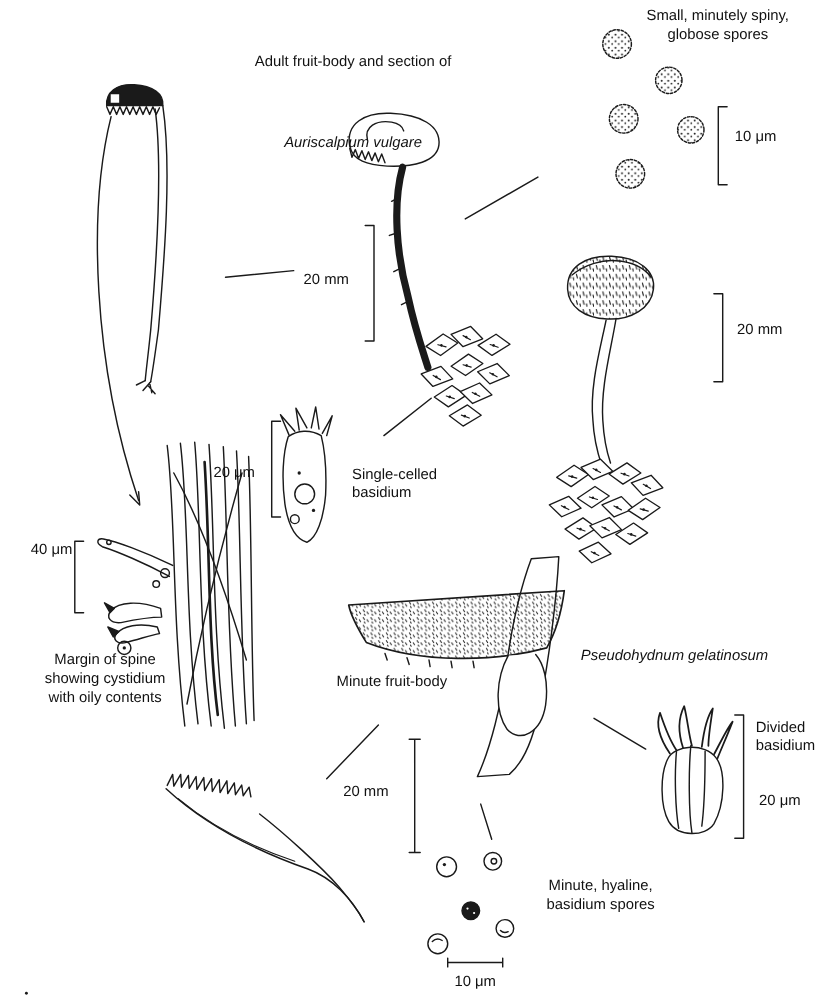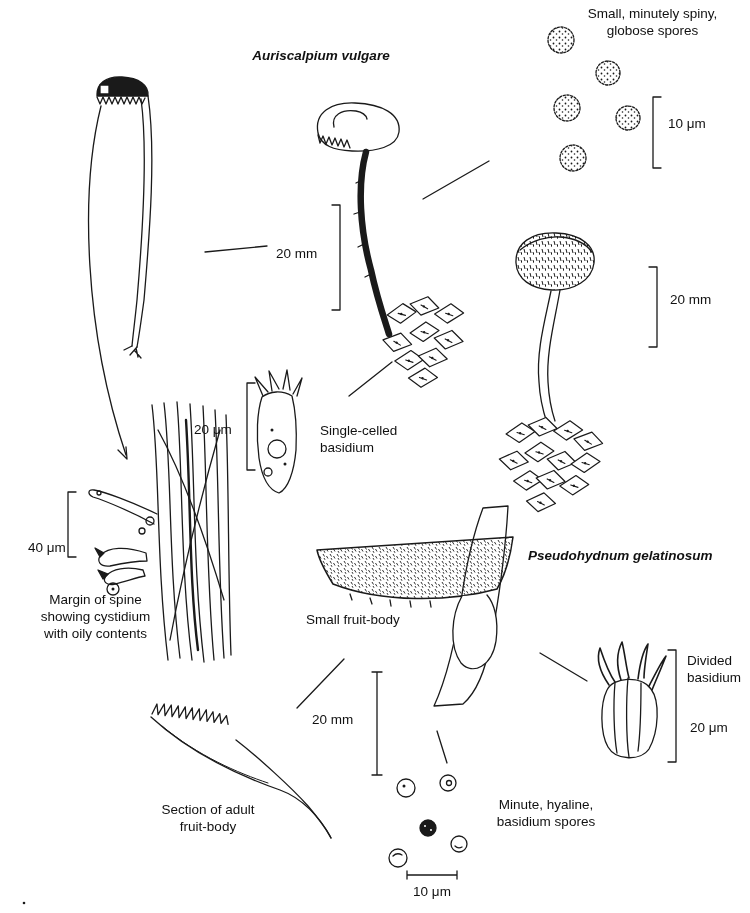--- a/index.html
+++ b/index.html
@@ -2,21 +2,21 @@
 <html><head>
 <meta charset="utf-8">
 <style>
   * { margin:0; padding:0; box-sizing:border-box; }
   html,body { background:#ffffff; }
   body { width:750px; height:913px; position:relative; font-family:"Liberation Sans", sans-serif; color:#111; }
   #figure { position:relative; width:750px; height:913px; background:#fff; overflow:hidden; }
   #art { position:absolute; left:0; top:0; }
   .lbl { position:absolute; font-size:13.5px; line-height:1.25; white-space:pre-line; color:#111; }
   .center { text-align:center; }
-  .species { font-weight:bold; font-style:italic; }
+  .species { font-weight:normal; font-style:italic;margin-top:40px; }
 </style>
 </head>
 <body>
 
 <div id="figure">
 
   <svg id="art" width="750" height="913" viewBox="0 0 750 913" xmlns="http://www.w3.org/2000/svg">
     <defs>
       <pattern id="stip" width="6" height="6" patternUnits="userSpaceOnUse">
         <circle cx="1.5" cy="1.5" r="0.9" fill="#1a1a1a"></circle>
@@ -196,38 +196,37 @@
 
       <path d="M407,871 L407,879 M407,875 L457,875 M457,871 L457,879"></path>
       <circle cx="24" cy="903" r="1.3" fill="#1a1a1a" stroke="none"></circle>
     </g>
   </svg>
 
   <div class="lbl center" style="left:555px;top:6px;width:195px">Small, minutely spiny,
 globose spores</div>
 
   <div class="lbl center" style="left:207px;top:31px;width:228px">
+    <div>Adult fruit-body and section of</div>
     <div class="species">Auriscalpium vulgare</div>
   </div>
 
   <div class="lbl" style="left:668px;top:116px">10 μm</div>
   <div class="lbl" style="left:276px;top:246px">20 mm</div>
   <div class="lbl" style="left:670px;top:292px">20 mm</div>
   <div class="lbl" style="left:194px;top:422px">20 μm</div>
   <div class="lbl" style="left:320px;top:423px">Single-celled
 basidium</div>
-  <div class="lbl" style="left:28px;top:540px">40 μm</div>
+  <div class="lbl" style="left:28px;top:492px">40 μm</div>
   <div class="lbl center" style="left:18px;top:592px;width:155px">Margin of spine
 showing cystidium
 with oily contents</div>
   <div class="lbl species" style="left:528px;top:548px">Pseudohydnum gelatinosum</div>
-  <div class="lbl" style="left:306px;top:612px">Small fruit-body</div>
+  <div class="lbl" style="left:306px;top:612px">Minute fruit-body</div>
   <div class="lbl" style="left:687px;top:653px">Divided
 basidium</div>
   <div class="lbl" style="left:690px;top:720px">20 μm</div>
   <div class="lbl" style="left:312px;top:712px">20 mm</div>
-  <div class="lbl center" style="left:148px;top:802px;width:120px">Section of adult
-fruit-body</div>
   <div class="lbl center" style="left:476px;top:797px;width:140px">Minute, hyaline,
 basidium spores</div>
   <div class="lbl center" style="left:404px;top:884px;width:56px">10 μm</div>
 
 </div>
 
 </body></html>

